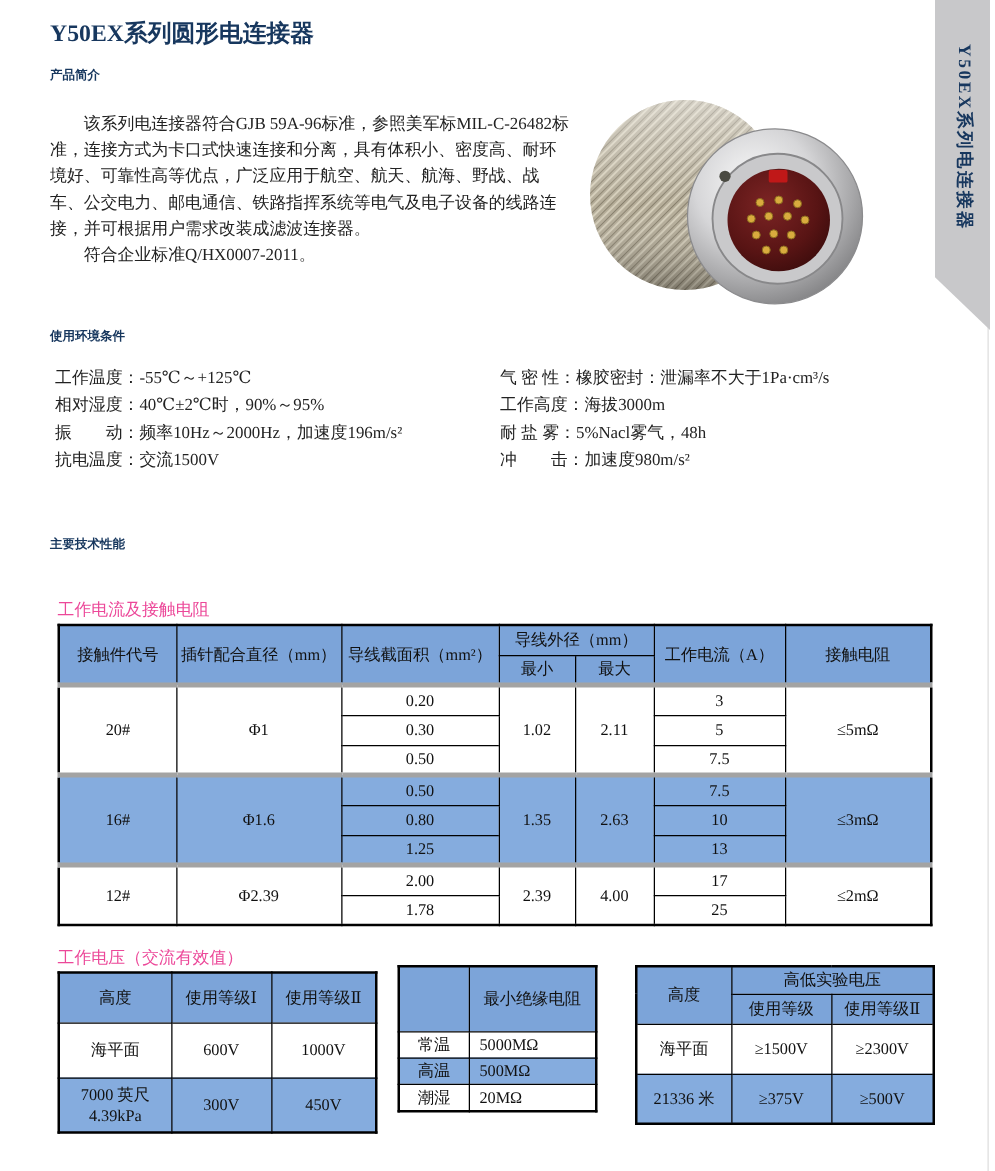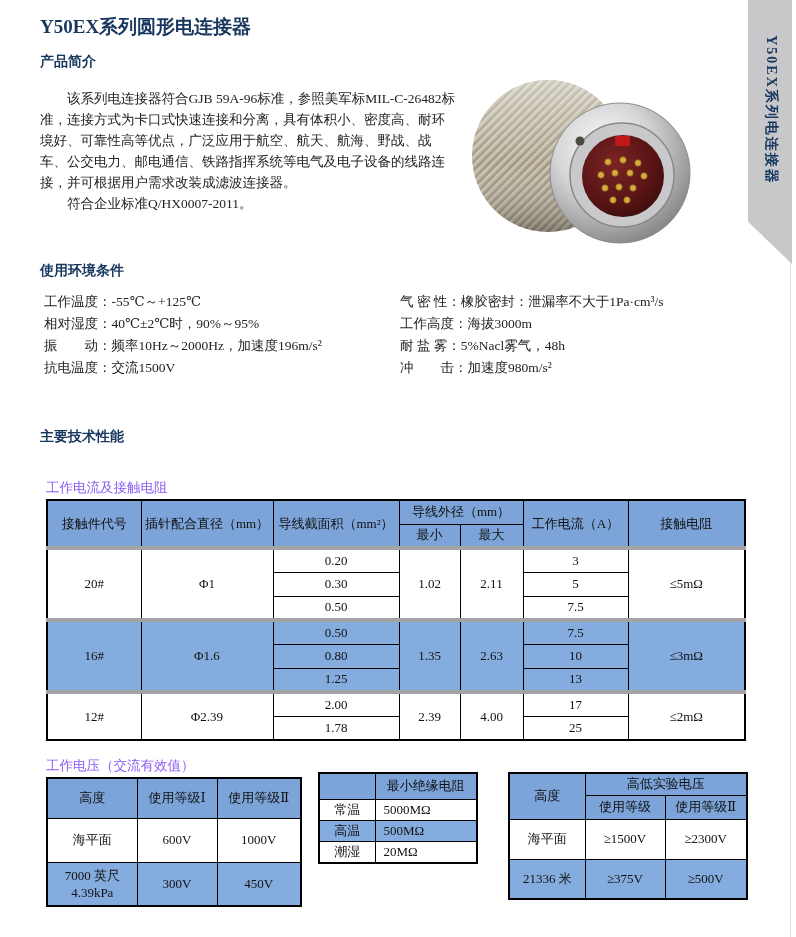--- a/index.html
+++ b/index.html
@@ -10,54 +10,54 @@
   
   .side-tab { position:absolute; top:0; right:4px; width:44px; height:264px;
               background:#c8c8ca; clip-path:polygon(0 0,100% 0,100% 100%,0 84%); }
   .side-tab-label { position:absolute; top:100px; left:-78px; width:200px; height:20px;
               text-align:center; transform:rotate(90deg); color:#17375e;
               font-size:14px; font-weight:bold; letter-spacing:2px; white-space:nowrap; }
 
   .content { position:absolute; left:40px; top:0; width:712px; height:937px; }
 
   .doc-title { position:absolute; top:14px; left:0; font-size:19px; font-weight:bold; color:#17375e; }
-  .sec-head  { position:absolute; left:0; font-size:14px; font-weight:bold; color:#17375e; }
+  .sec-head  { position:absolute; left:0; font-size:10px; font-weight:bold; color:#17375e; }
   .h-intro { top:53px; }
   .h-env   { top:262px; }
   .h-perf  { top:428px; }
 
   .intro-text { position:absolute; top:88px; left:0; width:416px; font-size:13.5px; line-height:21px; color:#222; }
   .intro-text p { text-indent:2em; }
 
   
   .photo { position:absolute; left:415px; top:78px; width:248px; height:168px; }
 
   .env-col { position:absolute; top:291px; font-size:13.5px; line-height:22px; color:#222; white-space:nowrap; }
   .env-left { left:4px; }
   .env-right { left:360px; }
 
-  .tbl-label { position:absolute; left:6px; font-size:13.5px; color:#8b5cf6; }
+  .tbl-label { position:absolute; left:6px; font-size:13.5px; color:#ec4899; }
   .lbl-current { top:479px; }
   .lbl-voltage { top:757px; }
 
   table { border-collapse:collapse; table-layout:fixed; }
   td, th { border:1px solid #000; text-align:center; vertical-align:middle;
            font-size:13px; font-weight:normal; color:#111; padding:1px 2px; }
   .hdr { background:#7ca4d9; }
   tr.hl td { background:#85acde; }
 
   .main-table { position:absolute; top:499px; left:6px; width:698px; }
   .main-table td, .main-table th { height:24px; }
   .main-table { border:2px solid #000; }
   .main-table tr.gsep td { border-top:4px solid #a3a3a3; }
   .vol-table { position:absolute; top:777px; left:6px; width:254px; border:2px solid #000; }
   .vol-table th { height:40px; }
   .vol-table td { height:44px; }
   .ins-table { position:absolute; top:772px; left:278px; width:158px; border:2px solid #000; }
-  .ins-table th { height:26px; }
+  .ins-table th { height:52px; }
   .ins-table td { height:21px; }
   .ins-table td:last-child { text-align:left; padding-left:8px; }
   .hv-table  { position:absolute; top:772px; left:468px; width:238px; border:2px solid #000; }
   .hv-table .r1 th { height:22px; }
   .hv-table .r2 th { height:24px; }
   .hv-table td { height:40px; }
   .hv-table td.val, .hv-table .r2 th { }
   .two-line span { display:block; line-height:17px; }
 </style>
 </head>

